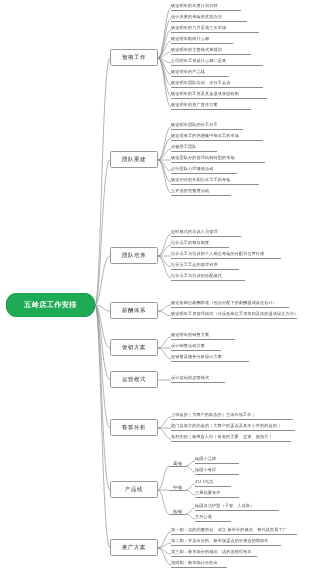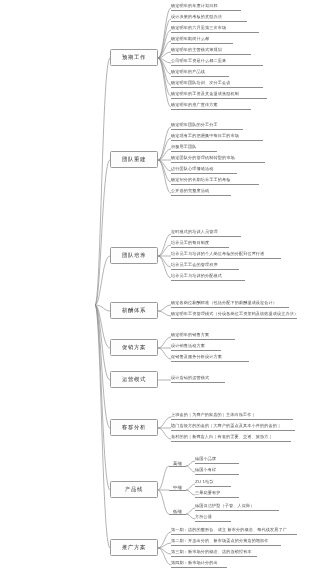--- a/index.html
+++ b/index.html
@@ -105,20 +105,23 @@
       <path d="M186,514 C190,514 191,508 195,508"></path>
       <path d="M186,514 C190,514 191,519 195,519"></path>
 
       <path d="M158,548 C164,548 165,532 171,532"></path>
       <path d="M158,548 C164,548 165,543 171,543"></path>
       <path d="M158,548 C164,548 165,554 171,554"></path>
       <path d="M158,548 C164,548 165,565 171,565"></path>
     </g>
   </svg>
 
+  <div class="root" style="left:6px;top:293px;width:89px;height:24px;">
+    <span>五岭店工作安排</span>
+  </div>
 
   <div class="branch" style="left:110px;top:49px;width:48px;height:17px;">
     <span>预期工作</span>
   </div>
   <div class="leaf" style="left:171px;top:3px;width:70px;">确定明年的年度计划目标</div>
   <div class="leaf" style="left:171px;top:14px;width:76px;">设计决策的考核的奖励办法</div>
   <div class="leaf" style="left:171px;top:25px;width:88px;">确定明年的六月里第三次市场</div>
   <div class="leaf" style="left:171px;top:36px;width:62px;">确定明年期间什么都</div>
   <div class="leaf" style="left:171px;top:47px;width:80px;">确定明年的主营模式等规划</div>
   <div class="leaf" style="left:171px;top:58px;width:92px;">公司明年工资是什么都二里来</div>

